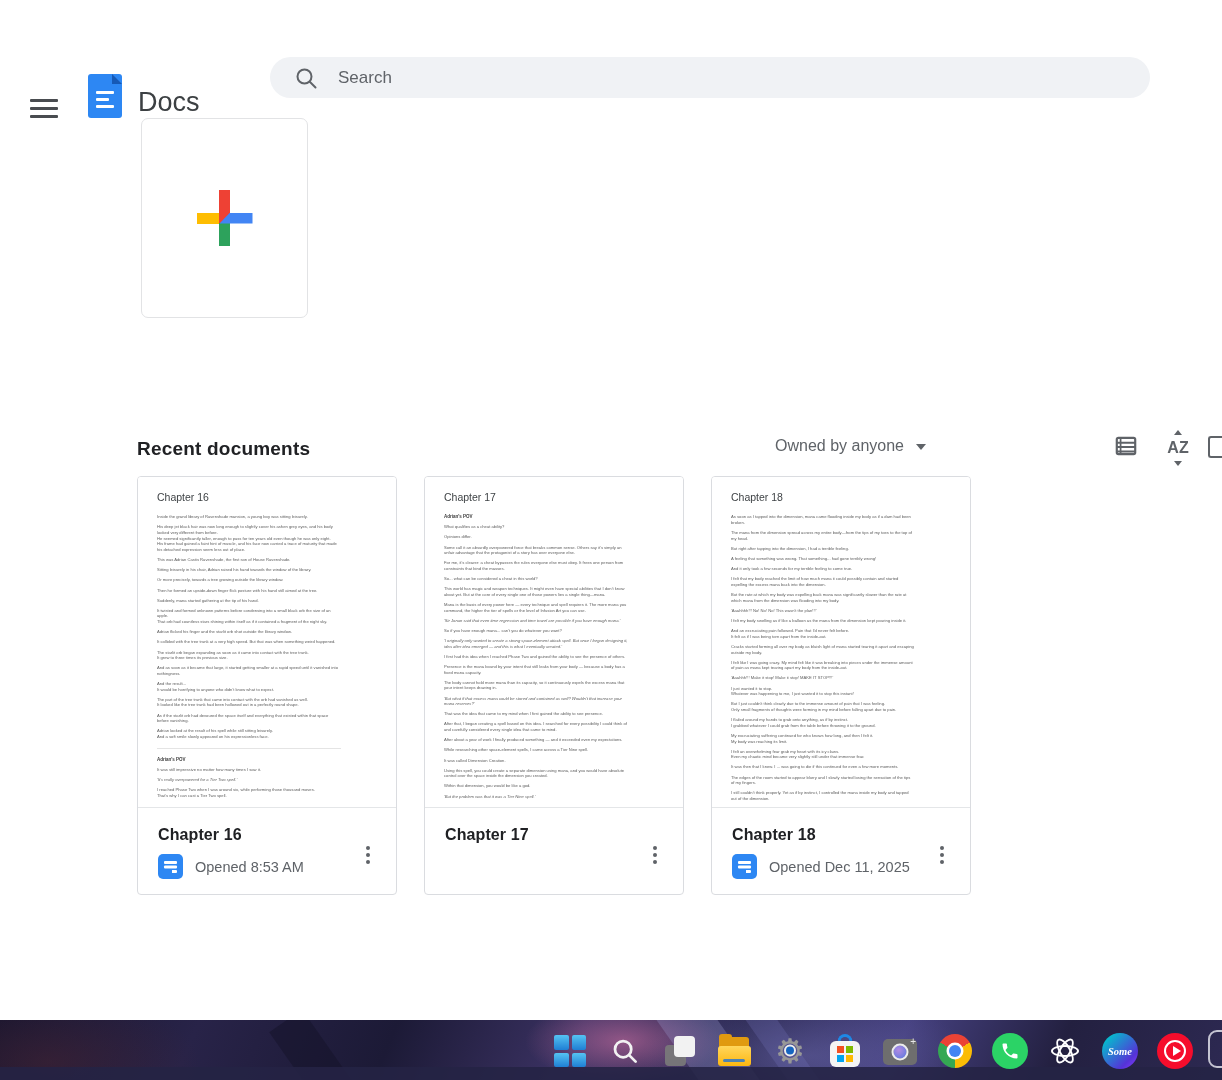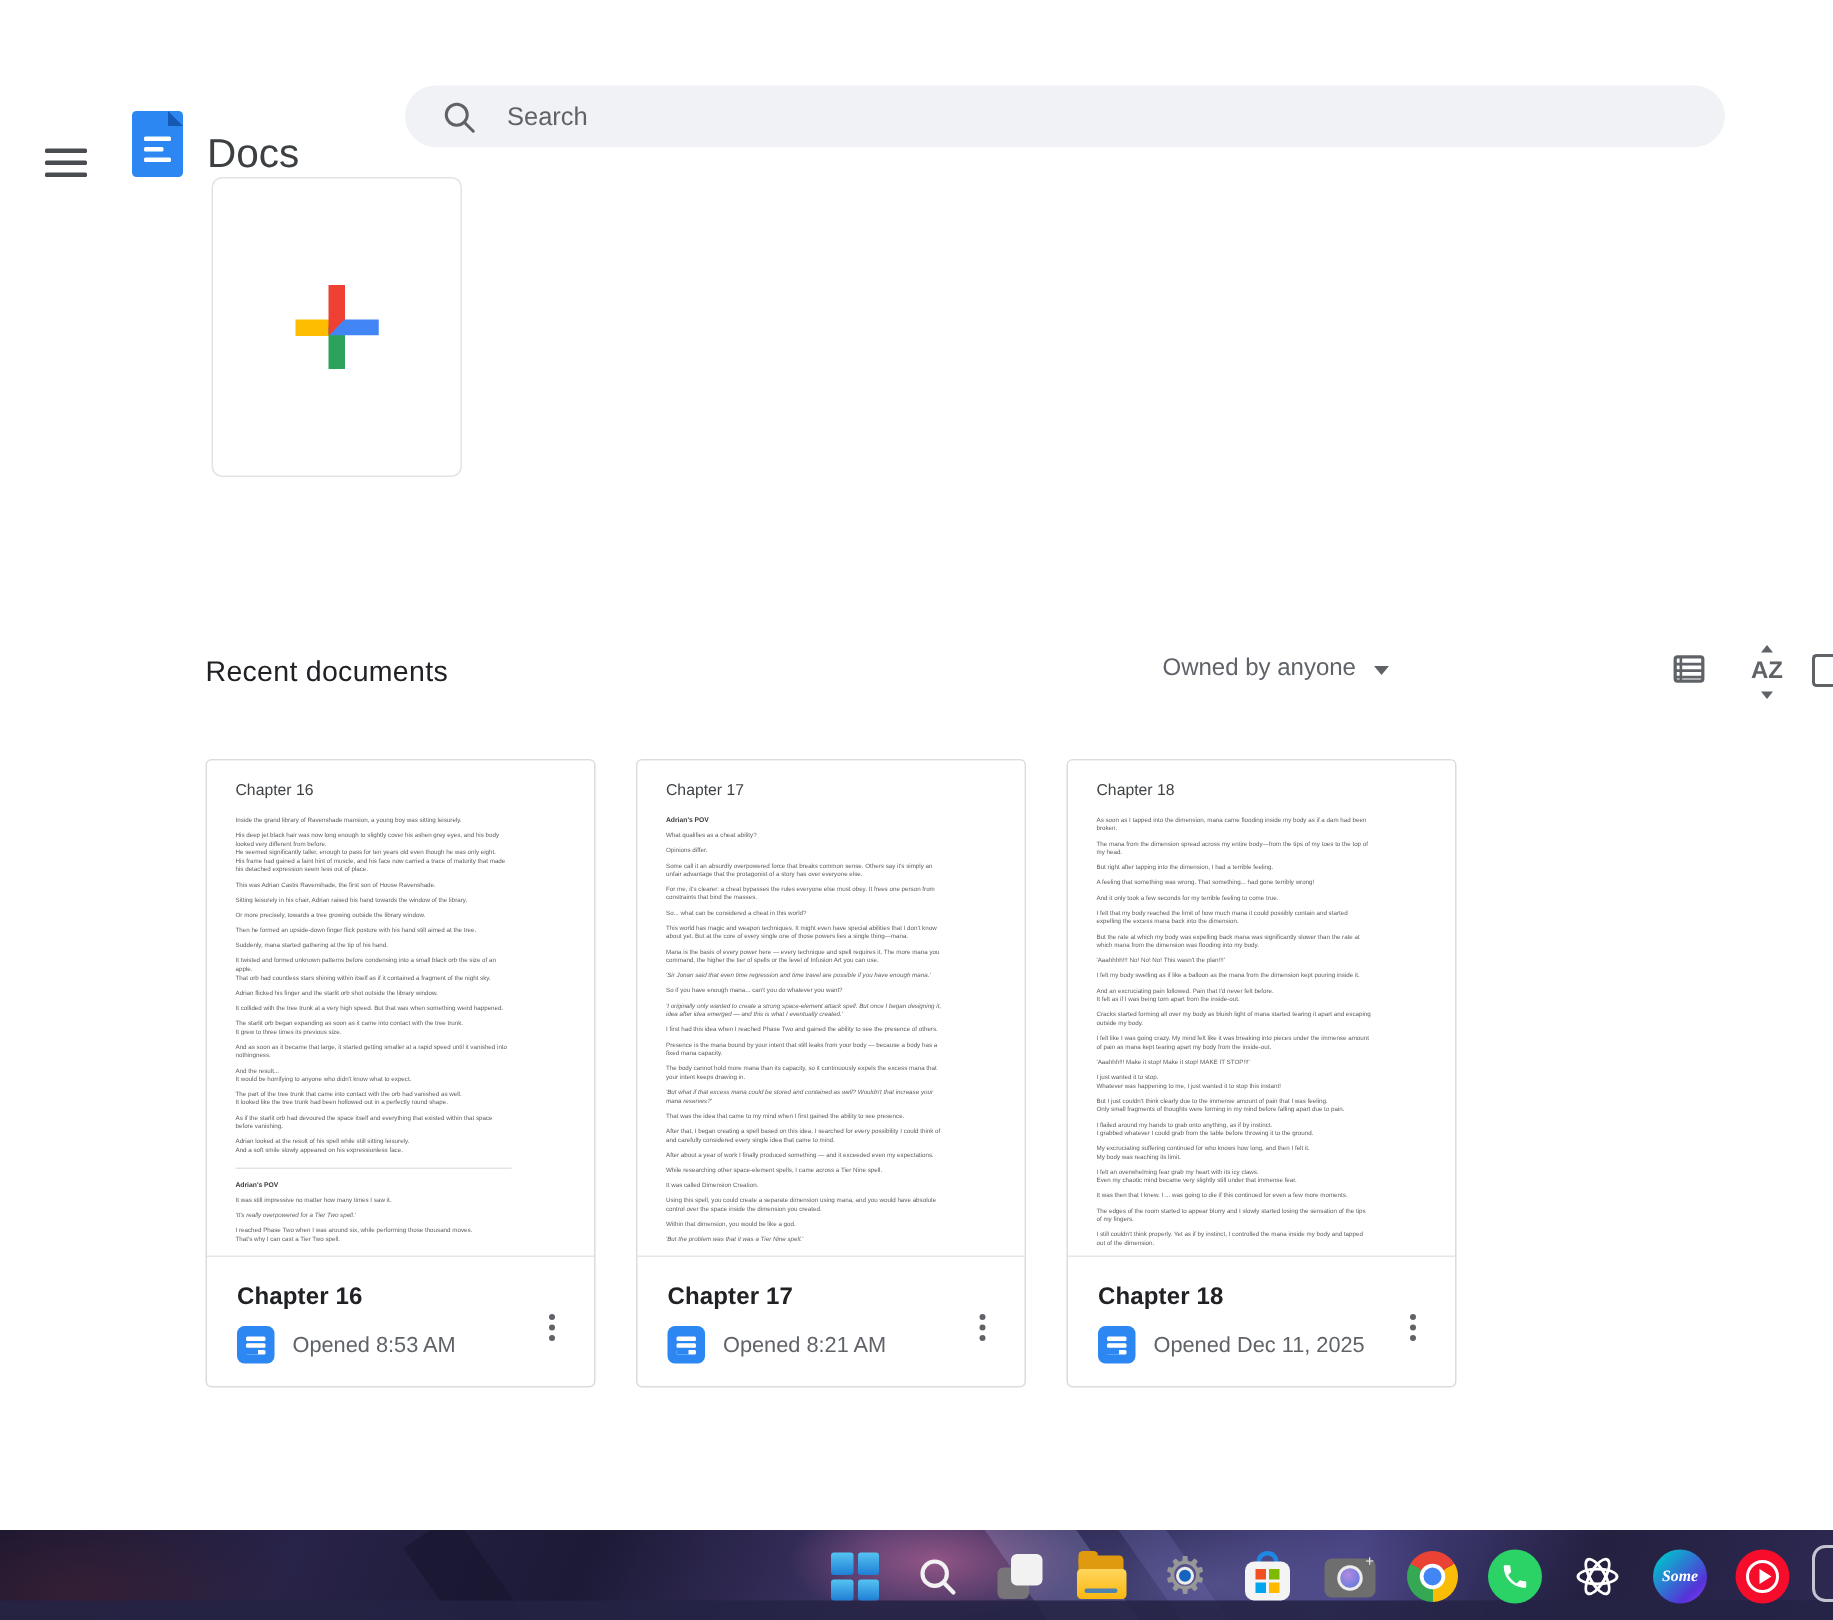--- a/index.html
+++ b/index.html
@@ -49,39 +49,39 @@
     background:#fff; border:1px solid #e2e3e5; border-radius:7px; cursor:pointer; }
   .plus { position:absolute; left:50%; top:50%; width:56px; height:56px; transform:translate(-50%,-50%); }
   .plus .arm { position:absolute; }
   .plus .yellow { left:0; top:22.5px; width:29px; height:11px; background:#febd01; }
   .plus .green  { left:22.5px; top:28px; width:11px; height:28px; background:#2da25c; }
   .plus .red    { left:22.5px; top:0; width:11px; height:33px; background:#ee4134; }
   .plus .blue   { left:23px; top:22.5px; width:33px; height:11px; background:#4285f4;
     clip-path:polygon(0 100%, 32% 0, 100% 0, 100% 100%); }
 
   
-  .recent-heading { position:absolute; left:137px; top:438px; font-size:19px; font-weight:400;
+  .recent-heading { position:absolute; left:137px; top:438px; font-size:19px; font-weight:700;
     color:#202124; letter-spacing:.2px; }
   .owner-filter { position:absolute; left:775px; top:437px; display:flex; align-items:center;
     color:#5f6368; font-size:16px; cursor:pointer; }
   .caret-down { width:0; height:0; border-left:5px solid transparent; border-right:5px solid transparent;
     border-top:6px solid #5f6368; margin-left:12px; margin-top:2px; }
   .icon-btn { position:absolute; top:433px; cursor:pointer; }
   .list-view-btn { left:1113px; }
   .sort-btn { left:1163px; width:30px; height:30px; color:#5f6368; text-align:center; }
   .sort-btn .az { font-size:16px; font-weight:bold; letter-spacing:0; line-height:30px; }
   .sort-btn .tri { position:absolute; left:50%; transform:translateX(-50%);
     width:0; height:0; border-left:4px solid transparent; border-right:4px solid transparent; }
   .sort-btn .tri.up { top:-3px; border-bottom:5px solid #5f6368; }
   .sort-btn .tri.dn { bottom:-3px; border-top:5px solid #5f6368; }
   .folder-btn { left:1208px; width:22px; height:22px; top:436px;
     border:2px solid #5f6368; border-radius:3px 0 0 3px; border-right:none; }
 
   
-  .cards { position:absolute; left:137px; top:506px; display:flex; gap:27px; }
+  .cards { position:absolute; left:137px; top:476px; display:flex; gap:27px; }
   .doc-card { width:260px; height:419px; border:1px solid #dadce0; border-radius:4px;
     background:#fff; overflow:hidden; cursor:pointer; }
   .thumb { height:330px; overflow:hidden; position:relative; background:#fff; }
   .thumb-inner { width:444px; transform:scale(0.5); transform-origin:0 0; padding:20px 38px 0 38px;
     color:#5d5d5d; }
   .tn-title { font-size:21px; color:#3f4346; margin:8px 0 22px 0; font-weight:400; }
   .tn-p { font-size:8.3px; line-height:1.36; margin:0 0 9px 0; white-space:pre-line; }
   .tn-i { font-size:8.3px; line-height:1.36; margin:0 0 9px 0; white-space:pre-line; font-style:italic; }
   .tn-head { font-size:9px; font-weight:bold; color:#3a3a3a; margin:16px 0 10px 0; }
   .tn-hr { border-top:1px solid #c9c9c9; margin:18px 0 16px 0; }
@@ -322,24 +322,20 @@
               <p class="tn-p">While researching other space-element spells, I came across a Tier Nine spell.</p>
               <p class="tn-p">It was called Dimension Creation.</p>
               <p class="tn-p">Using this spell, you could create a separate dimension using mana, and you would have absolute control over the space inside the dimension you created.</p>
               <p class="tn-p">Within that dimension, you would be like a god.</p>
               <p class="tn-i">'But the problem was that it was a Tier Nine spell.'</p>
             </div>
         </div>
       </div>
       <div class="card-footer">
         <div class="card-title">Chapter 17</div>
-        <div class="card-meta">
-          <div class="mini-doc"></div>
-          <span class="opened-text">Opened 8:21 AM</span>
-        </div>
         <div class="more-btn">
             <i></i>
             <i></i>
             <i></i>
           </div>
       </div>
     </div>
 
     <div class="doc-card">
       <div class="thumb">

